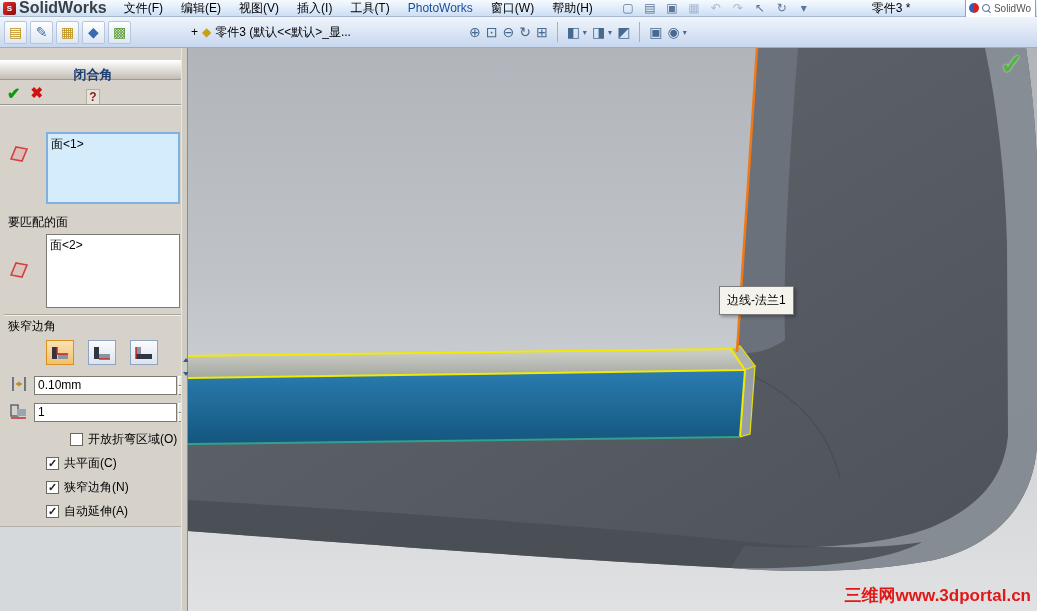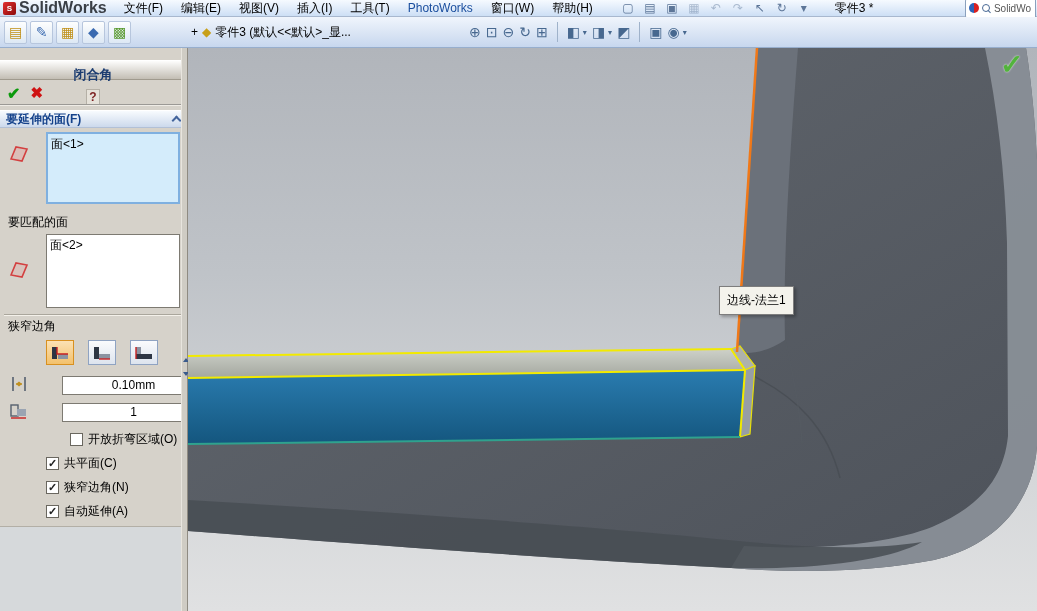--- a/index.html
+++ b/index.html
@@ -14,21 +14,21 @@
   .sw-logo { display:flex; align-items:center; gap:3px; padding:0 8px 0 3px; }
   .sw-logo-mark { width:13px; height:13px; background:linear-gradient(135deg,#e23030,#8c0a0a);
                   border-radius:2px; color:#fff; font-size:8px; font-weight:bold;
                   display:flex; align-items:center; justify-content:center; }
   .sw-logo-text { font-weight:bold; color:#3a3f46; font-size:16px; letter-spacing:0; }
   .menu-item { padding:0 9px; font-size:12px; white-space:nowrap; cursor:default; }
   .menu-item.pw { color:#1a4e9e; }
   .tb-icons { display:flex; align-items:center; gap:6px; margin-left:18px; }
   .ticon { font-size:12px; color:#5d7698; width:16px; text-align:center; }
   .ticon.dim { opacity:.45; }
-  .tb-doc { margin-left:23px; font-size:12px; white-space:nowrap; }
+  .tb-doc { margin-left:60px; font-size:12px; white-space:nowrap; }
   .tb-search { margin-left:auto; margin-right:1px; height:31px; background:#fff;
                border:1px solid #8aa0bd; border-radius:8px 0 0 8px; display:flex;
                align-items:center; padding:0 4px 0 3px; gap:3px; min-width:58px; }
   .sw-search-logo { width:10px; height:10px; border-radius:50%;
                     background:conic-gradient(#d82020 0 50%, #2a62b8 50% 100%); }
   .search-glass { width:9px; height:9px; position:relative; }
   .search-glass::before { content:""; position:absolute; width:6px; height:6px;
                           border:1.4px solid #4a6a96; border-radius:50%; }
   .search-glass::after { content:""; position:absolute; width:4px; height:1.4px;
                          background:#4a6a96; transform:rotate(45deg); left:5px; top:7px; }
@@ -84,21 +84,21 @@
   .face-ico { position:absolute; left:8px; width:22px; height:18px; }
 
   .groove { position:absolute; left:4px; right:5px; height:2px;
             border-top:1px solid #aaa69c; border-bottom:1px solid #f4f1ea; }
 
   .ct-btn { position:absolute; width:28px; height:25px; top:292px;
             border:1px solid #8fa3c2; background:linear-gradient(180deg,#fafbfd,#dde4ee);
             display:flex; align-items:center; justify-content:center; }
   .ct-btn.sel { background:linear-gradient(180deg,#fbe1b4,#f3c16c); border-color:#d89020; }
 
-  .field { position:absolute; left:62px; width:156px; height:19px; display:flex;text-align:center; }
+  .field { position:absolute; left:34px; width:156px; height:19px; display:flex; }
   .field-text { flex:1; background:#fff; border:1px solid #7d7a72; font-size:12px;
                 padding:1px 3px; line-height:15px; white-space:nowrap; }
   .spin { width:12px; display:flex; flex-direction:column; margin-left:1px; }
   .spin b { flex:1; background:#ece9e2; border:1px solid #fff; border-right-color:#8a867d;
             border-bottom-color:#8a867d; display:flex; align-items:center; justify-content:center; }
   .tri-up { width:0; height:0; border-left:3px solid transparent; border-right:3px solid transparent;
             border-bottom:4px solid #3a5a8c; }
   .tri-dn { width:0; height:0; border-left:3px solid transparent; border-right:3px solid transparent;
             border-top:4px solid #3a5a8c; }
   .in-ico { position:absolute; left:8px; width:22px; height:20px; }
@@ -213,24 +213,20 @@
       </svg>
       <span class="pm-title-text">闭合角</span>
       <span class="pm-help">?</span>
     </div>
 
     <div class="pm-actions">
       <span class="pm-ok">✔</span>
       <span class="pm-cancel">✖</span>
     </div>
 
-    <div class="group-hdr" style="top:62px;">
-      <span>要延伸的面(F)</span>
-      <span class="chev"></span>
-    </div>
 
     <svg class="face-ico" style="top:96px;" viewBox="0 0 22 18">
       <path d="M3,15 L8,3 L19,5 L14,17 Z" fill="rgba(235,130,130,0.25)" stroke="#d34040" stroke-width="1.6"></path>
     </svg>
     <div class="sel-box active" style="top:84px; height:72px;">
       <div class="sel-item">面&lt;1&gt;</div>
     </div>
 
     <div class="pm-label" style="top:166px;">要匹配的面</div>
 
@@ -377,15 +373,16 @@
       <line x1="0" y1="330" x2="557" y2="322" stroke="#f2ea00" stroke-width="2"></line>
       <line x1="543" y1="301" x2="557" y2="322" stroke="#f2ea00" stroke-width="2"></line>
       <line x1="557" y1="322" x2="552" y2="389" stroke="#f2ea00" stroke-width="2"></line>
       <line x1="0" y1="396" x2="552" y2="389" stroke="#2fa28e" stroke-width="2"></line>
 
       <line x1="569" y1="0" x2="549" y2="304" stroke="#f07818" stroke-width="2.5"></line>
     </svg>
 
     <div class="tooltip">边线-法兰1</div>
     <div class="confirm-check">✓</div>
+    <div class="watermark">三维网www.3dportal.cn</div>
   </div>
 
 </div>
 
 </body></html>

